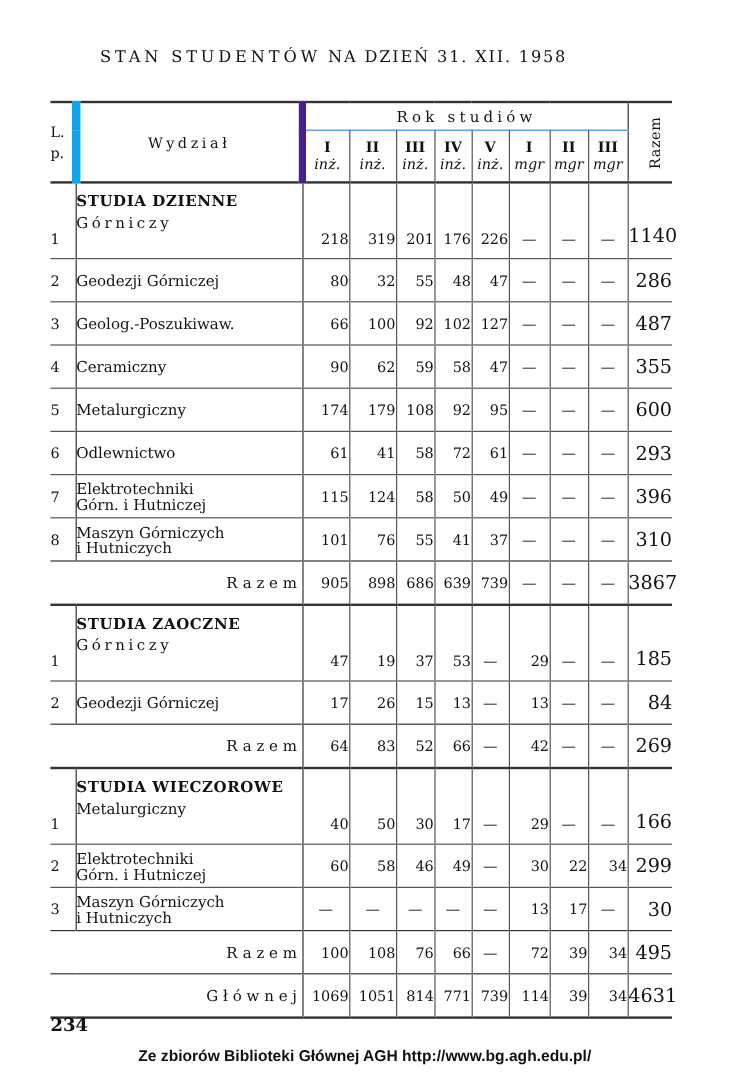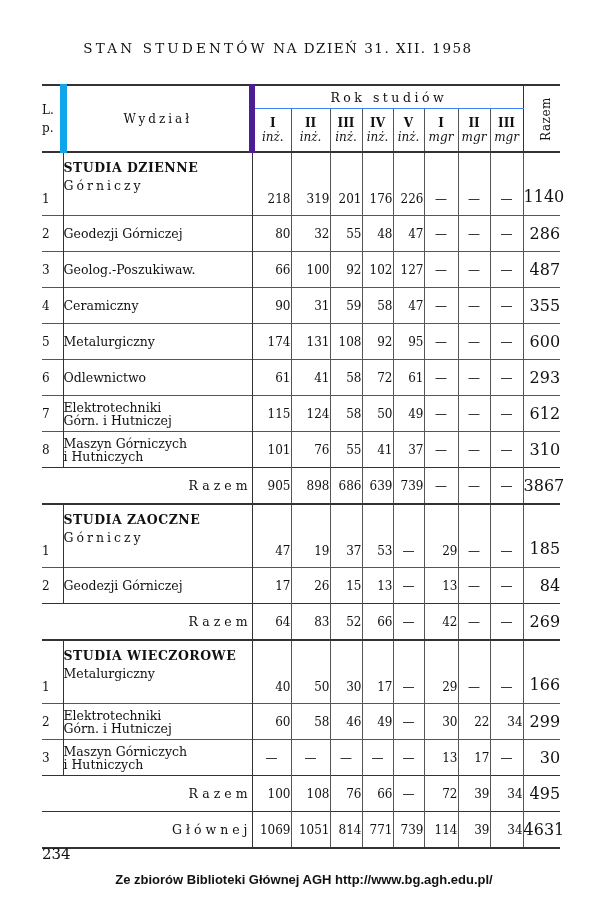--- a/index.html
+++ b/index.html
@@ -36,21 +36,21 @@
   td.wy .spaced { letter-spacing: 3px; }
   td.v { border-right: 1px solid #555; text-align: right; padding-right: 4px; font-weight: bold; font-size: 12px; }
   td.v.dash { text-align: center; padding-right: 0; }
   td.rz { text-align: right; padding-right: 2px; font-weight: bold; font-size: 16px; }
   tr.first td { height: 53px; vertical-align: bottom; padding-bottom: 9px; }
   tr.first td.wy { vertical-align: top; padding-top: 8px; padding-bottom: 0; }
   tr.sum td { height: 35px; border-top: 1.5px solid #333; }
   td.sumlabel { text-align: right; padding-right: 14px; letter-spacing: 4px; font-weight: bold; font-size: 12.5px; border-right: 1px solid #333; }
   tr.section-start td { border-top: 2px solid #333; }
   tr.total td { border-bottom: 2px solid #333; }
-  .pagenum { position: absolute; top: 845px; left: 42px; font-size: 15px; font-weight: normal; font-family: "DejaVu Serif", serif; }
+  .pagenum { position: absolute; top: 845px; left: 42px; font-size: 15px; font-weight: bold; font-family: "DejaVu Serif", serif; }
   .source { position: absolute; top: 872px; left: 0; width: 608px; text-align: center; font-family: "Liberation Sans", "DejaVu Sans", sans-serif; font-weight: bold; font-size: 13px; }
 </style>
 </head>
 <body>
 
 <div class="title">
   <span class="spaced">STAN STUDENTÓW</span>
   <span>NA DZIEŃ 31. XII. 1958</span>
 </div>
 
@@ -147,34 +147,34 @@
         <td class="v">127</td>
         <td class="v dash">—</td>
         <td class="v dash">—</td>
         <td class="v dash">—</td>
         <td class="rz">487</td>
       </tr>
       <tr class="">
         <td class="lp">4</td>
         <td class="wy"><span>Ceramiczny</span></td>
         <td class="v">90</td>
-        <td class="v">31</td>
+        <td class="v">62</td>
         <td class="v">59</td>
         <td class="v">58</td>
         <td class="v">47</td>
         <td class="v dash">—</td>
         <td class="v dash">—</td>
         <td class="v dash">—</td>
         <td class="rz">355</td>
       </tr>
       <tr class="">
         <td class="lp">5</td>
         <td class="wy"><span>Metalurgiczny</span></td>
         <td class="v">174</td>
-        <td class="v">131</td>
+        <td class="v">179</td>
         <td class="v">108</td>
         <td class="v">92</td>
         <td class="v">95</td>
         <td class="v dash">—</td>
         <td class="v dash">—</td>
         <td class="v dash">—</td>
         <td class="rz">600</td>
       </tr>
       <tr class="">
         <td class="lp">6</td>
@@ -196,21 +196,21 @@
           <span style="display: block;">Górn. i Hutniczej</span>
         </td>
         <td class="v">115</td>
         <td class="v">124</td>
         <td class="v">58</td>
         <td class="v">50</td>
         <td class="v">49</td>
         <td class="v dash">—</td>
         <td class="v dash">—</td>
         <td class="v dash">—</td>
-        <td class="rz">612</td>
+        <td class="rz">396</td>
       </tr>
       <tr class="">
         <td class="lp">8</td>
         <td class="wy">
           <span style="display: block;">Maszyn Górniczych</span>
           <span style="display: block;">i Hutniczych</span>
         </td>
         <td class="v">101</td>
         <td class="v">76</td>
         <td class="v">55</td>

